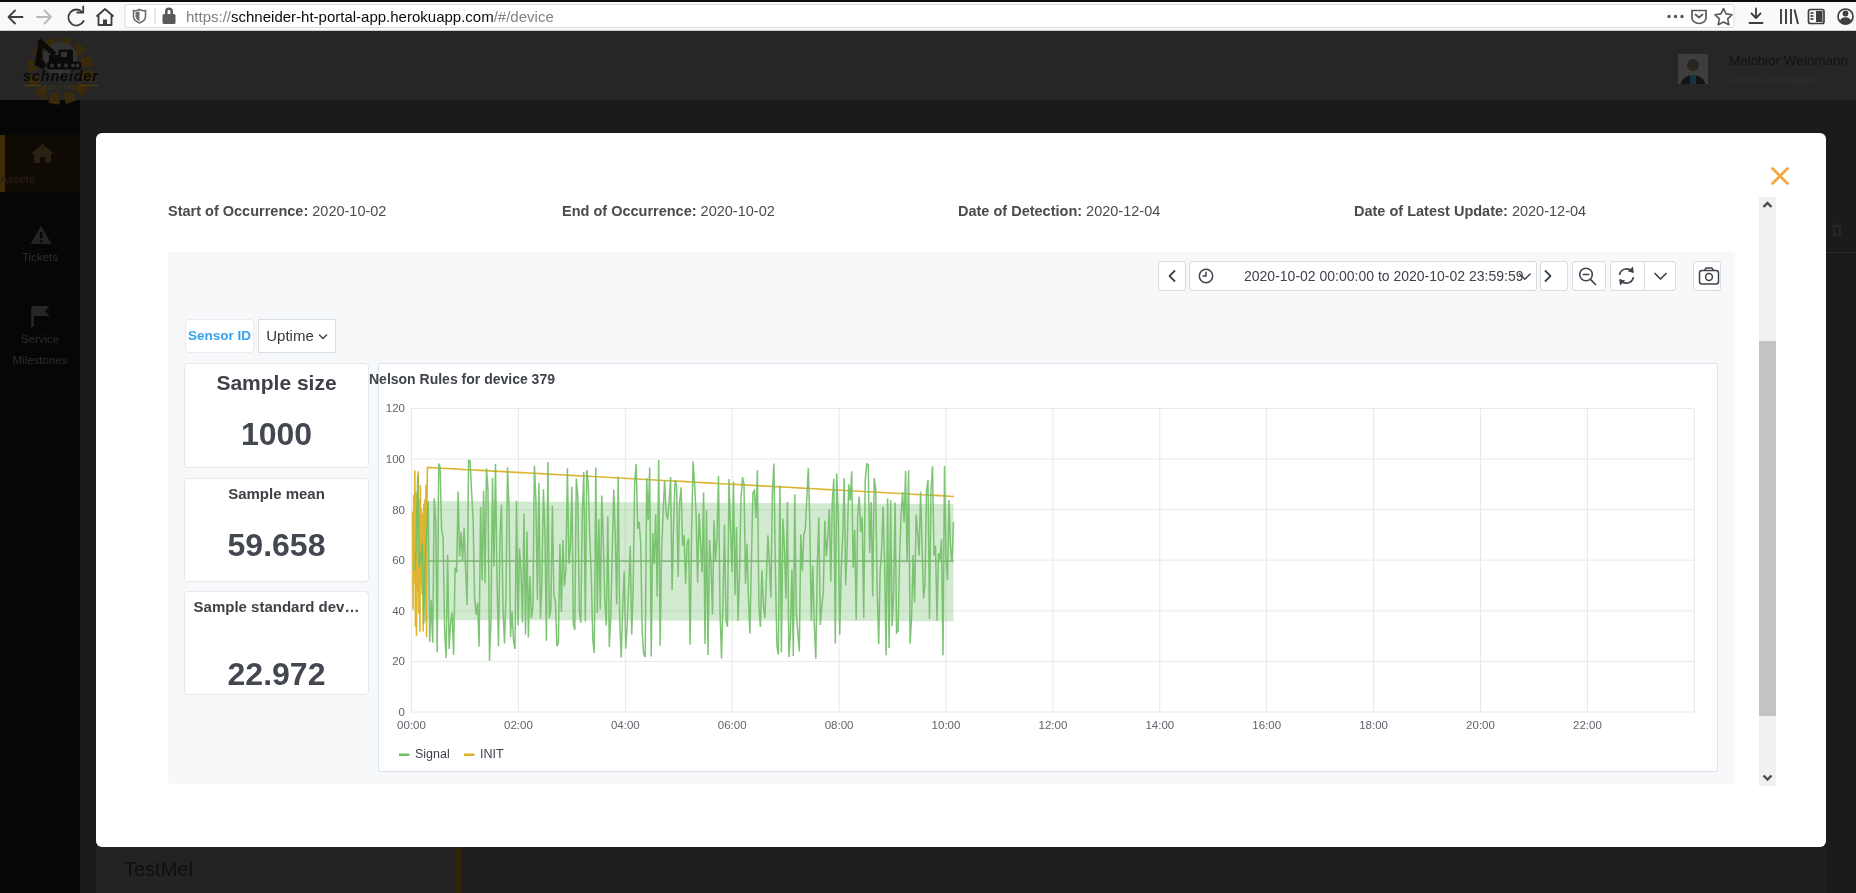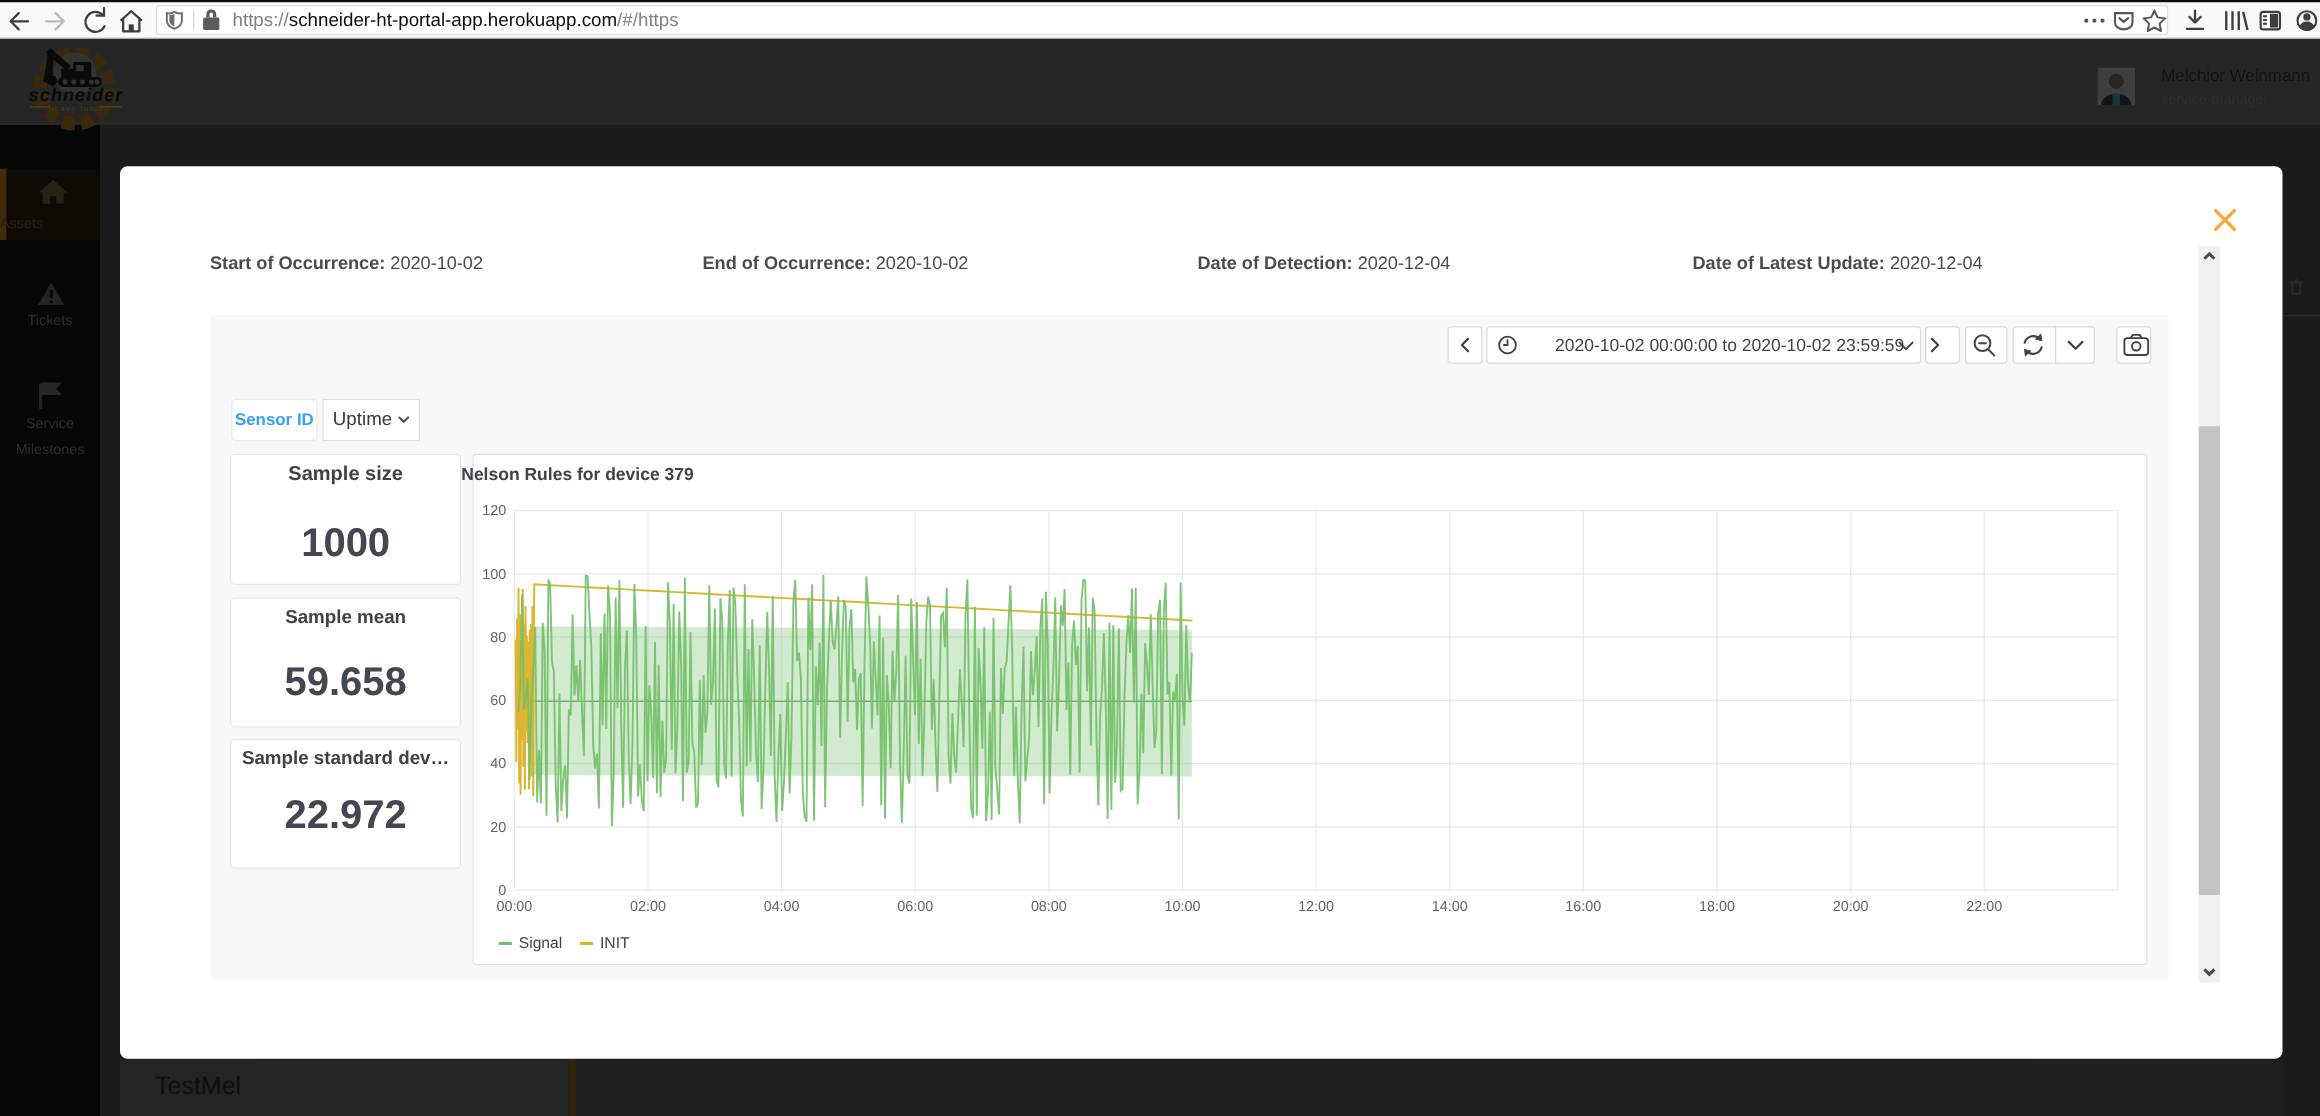--- a/index.html
+++ b/index.html
@@ -62,21 +62,21 @@
       <rect x="1808.5" y="9.5" width="15.5" height="14" rx="2"></rect>
       <line x1="1810.5" y1="13" x2="1813.5" y2="13"></line>
       <line x1="1810.5" y1="16" x2="1813.5" y2="16"></line>
       <line x1="1810.5" y1="19" x2="1813.5" y2="19"></line>
     </g>
     <rect x="1816" y="11" width="6.5" height="11" fill="#3e3e40"></rect>
     <circle cx="1845.5" cy="16.5" r="7.5" stroke="#3e3e40" stroke-width="1.7" fill="none"></circle>
     <circle cx="1845.5" cy="13.5" r="2.9" fill="#3e3e40"></circle>
     <path d="M1839.5 21.8 a6.2 6.2 0 0 1 12 0 a7.5 7.5 0 0 1 -12 0 z" fill="#3e3e40"></path>
   </svg>
-  <div class="abs" style="left:186px;top:8px;font-size:15px;color:#7e8082;">https://<span style="color:#0c0c0d;margin-top:44px;">schneider-ht-portal-app.herokuapp.com</span><span style="color:#808284;">/#/https</span></div>
+  <div class="abs" style="left:186px;top:8px;font-size:15px;color:#7e8082;">https://<span style="color:#0c0c0d;margin-top:44px;">schneider-ht-portal-app.herokuapp.com</span><span style="color:#808284;">/#/device</span></div>
 
   <div class="abs" style="left:0;top:31px;width:1856px;height:69px;background:#262626;"></div>
   <div class="abs" style="left:0;top:100px;width:1856px;height:793px;background:#1b1b1b;"></div>
   <div class="abs" style="left:0;top:100px;width:80px;height:793px;background:#060606;"></div>
 
   <svg class="abs" style="left:0px;top:31px;" width="130" height="80" viewBox="0 0 130 80">
     <circle cx="60" cy="40" r="28" fill="none" stroke="#3a2a0c" stroke-width="11" stroke-dasharray="9.8 4.9"></circle>
     <circle cx="60" cy="28" r="17" fill="#333333"></circle>
     <g fill="#0b0a08">
       <path d="M37 11 l3.5 -3.5 16 14 -3.5 4 z"></path>
@@ -196,26 +196,26 @@
   </svg>
 
   <div class="abs" style="left:185px;top:319px;width:69px;height:34px;background:#fff;border:1px solid #e9eaee;border-radius:4px;box-sizing:border-box;text-align:center;line-height:32px;font-size:13.5px;font-weight:bold;color:#36a3f0;white-space:nowrap;">Sensor ID</div>
   <div class="abs" style="left:258px;top:319px;width:78px;height:34px;background:#fff;border:1px solid #dcdfe5;border-radius:0;box-sizing:border-box;text-align:center;line-height:32px;font-size:15px;color:#36383f;white-space:nowrap;">Uptime<svg width="10" height="8" style="margin-left:4px;" viewBox="0 0 10 8">
         <path d="M1.5 2 l3.5 3.5 3.5 -3.5" stroke="#4a4c52" stroke-width="1.6" fill="none" stroke-linecap="round" stroke-linejoin="round"></path>
       </svg></div>
 
   <div class="abs" style="left:184px;top:363px;width:185px;height:105px;background:#fff;border:1px solid #e6e8eb;border-radius:4px;box-sizing:border-box;"></div>
   <div class="abs" style="left:184px;top:478px;width:185px;height:104px;background:#fff;border:1px solid #e6e8eb;border-radius:4px;box-sizing:border-box;"></div>
   <div class="abs" style="left:184px;top:591px;width:185px;height:104px;background:#fff;border:1px solid #e6e8eb;border-radius:4px;box-sizing:border-box;"></div>
-  <div class="abs" style="left:184px;top:371px;width:185px;text-align:center;font-size:16px;font-weight:bold;color:#3e4147;">Sample size</div>
+  <div class="abs" style="left:184px;top:371px;width:185px;text-align:center;font-size:21px;font-weight:bold;color:#3e4147;">Sample size</div>
   <div class="abs" style="left:184px;top:416px;width:185px;text-align:center;font-size:32px;font-weight:bold;color:#424750;">1000</div>
   <div class="abs" style="left:184px;top:485px;width:185px;text-align:center;font-size:15px;font-weight:bold;color:#3e4147;">Sample mean</div>
   <div class="abs" style="left:184px;top:527px;width:185px;text-align:center;font-size:32px;font-weight:bold;color:#424750;">59.658</div>
   <div class="abs" style="left:184px;top:598px;width:185px;text-align:center;font-size:15px;font-weight:bold;color:#3e4147;white-space:nowrap;">Sample standard dev…</div>
-  <div class="abs" style="left:184px;top:633px;width:185px;text-align:center;font-size:32px;font-weight:bold;color:#424750;">22.972</div>
+  <div class="abs" style="left:184px;top:656px;width:185px;text-align:center;font-size:32px;font-weight:bold;color:#424750;">22.972</div>
 
   <div class="abs" style="left:378px;top:363px;width:1340px;height:409px;background:#fff;border:1px solid #dce3ed;border-radius:3px;box-sizing:border-box;"></div>
   <div class="abs" style="left:369px;top:371px;width:1340px;text-align:left;font-size:14px;font-weight:bold;color:#3f434a;">Nelson Rules for device 379</div>
   <svg class="abs" style="left:378px;top:363px;" width="1340" height="409" viewBox="378 363 1340 409">
 <line x1="411.5" y1="712.0" x2="1694.3" y2="712.0" stroke="#e7e8ea" stroke-width="1"></line>
 <line x1="411.5" y1="661.4" x2="1694.3" y2="661.4" stroke="#e7e8ea" stroke-width="1"></line>
 <line x1="411.5" y1="610.8" x2="1694.3" y2="610.8" stroke="#e7e8ea" stroke-width="1"></line>
 <line x1="411.5" y1="560.2" x2="1694.3" y2="560.2" stroke="#e7e8ea" stroke-width="1"></line>
 <line x1="411.5" y1="509.6" x2="1694.3" y2="509.6" stroke="#e7e8ea" stroke-width="1"></line>
 <line x1="411.5" y1="459.0" x2="1694.3" y2="459.0" stroke="#e7e8ea" stroke-width="1"></line>

